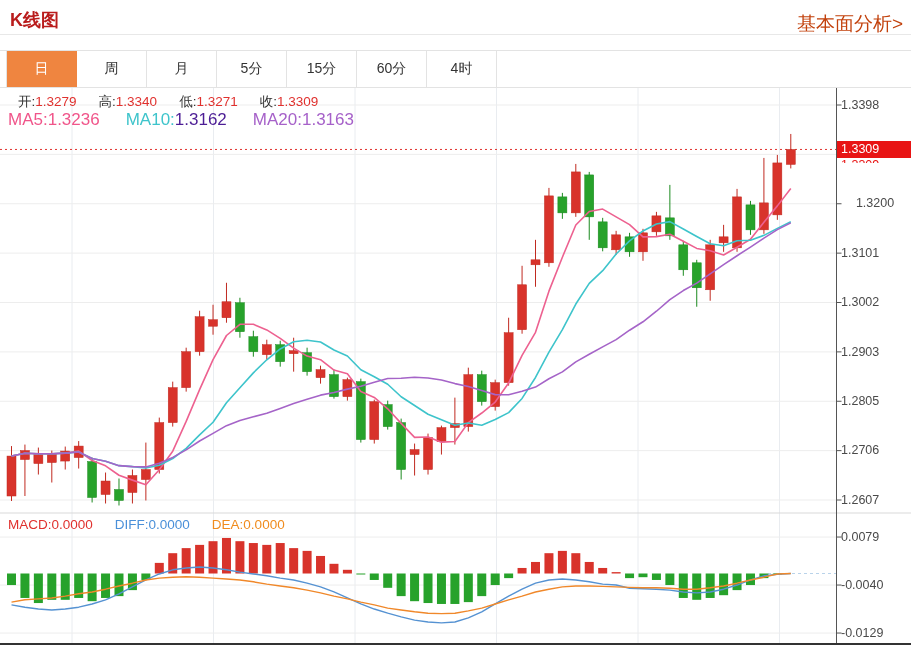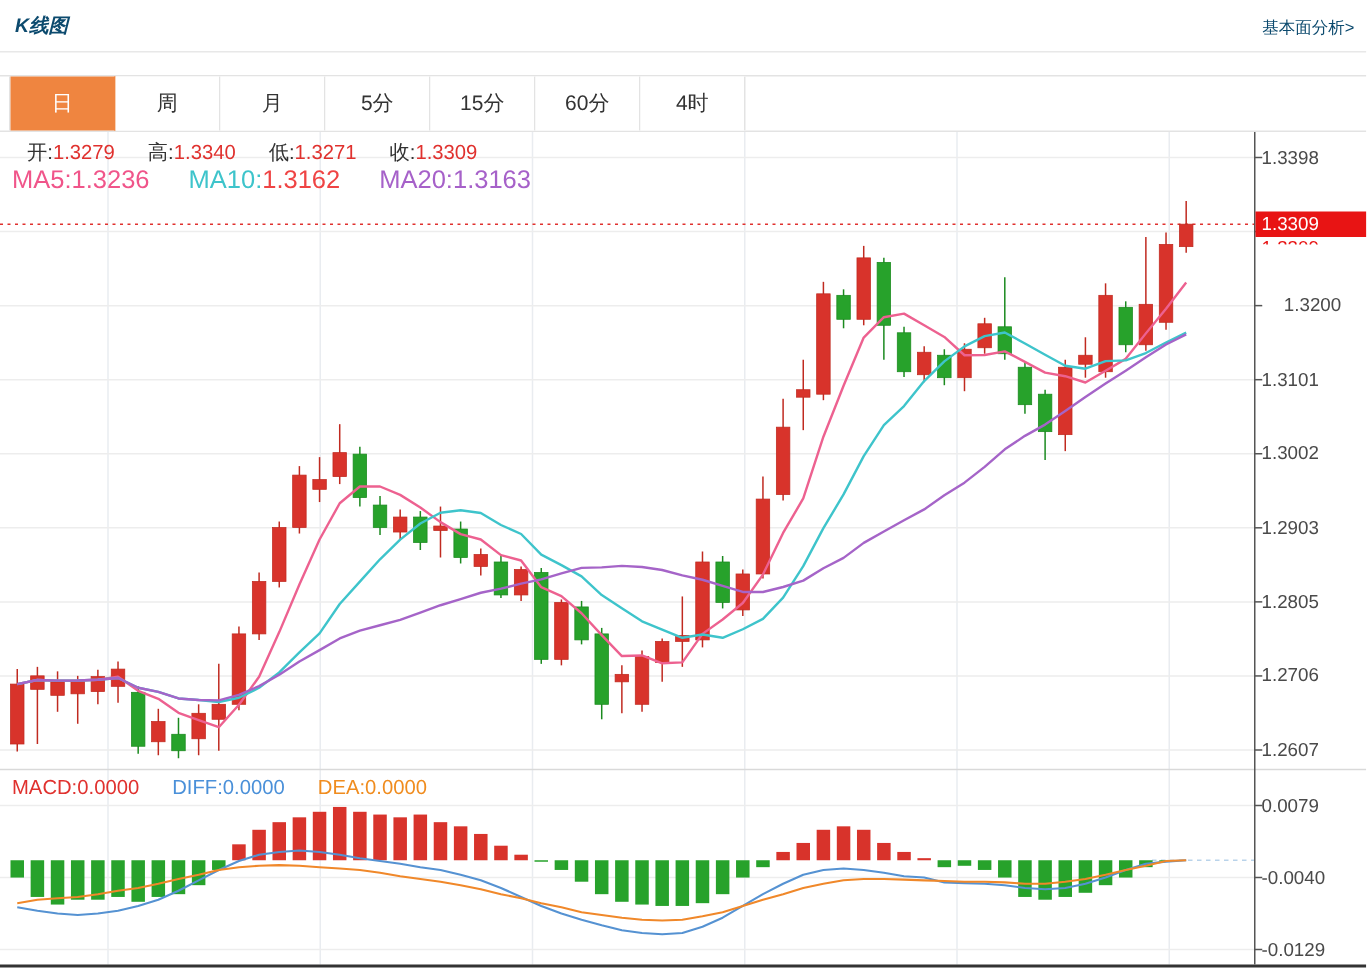--- a/index.html
+++ b/index.html
@@ -1,20 +1,20 @@
 <!DOCTYPE html>
 <html><head>
 <meta charset="utf-8">
 <style>
   html,body{margin:0;padding:0;background:#fff;}
   .page{position:relative;width:911px;height:647px;background:#fff;overflow:hidden;
         font-family:"Liberation Sans","DejaVu Sans",sans-serif;}
   
-  .hdr-title{position:absolute;left:10px;top:8px;font-size:13px;font-weight:bold;color:#0c4a6e;font-style:italic;}
-  .hdr-link{position:absolute;right:8px;top:11px;font-size:11px;color:#0c4a6e;cursor:pointer;margin-left:24px;}
+  .hdr-title{position:absolute;left:10px;top:8px;font-size:18px;font-weight:bold;color:#b91c1c;}
+  .hdr-link{position:absolute;right:8px;top:11px;font-size:19px;color:#c2410c;cursor:pointer;margin-left:24px;}
   .hdr-rule{position:absolute;left:0;top:34px;width:911px;height:0;border-top:1px solid #e8e8e8;}
   
   .tabstrip{position:absolute;left:0;top:50px;width:911px;height:38px;
             border-top:1px solid #e3e3e3;border-bottom:1px solid #e3e3e3;box-sizing:border-box;}
   .tabs{position:absolute;left:6px;top:0;height:100%;display:flex;border-left:1px solid #e3e3e3;}
   .tab{width:70px;height:100%;display:flex;align-items:center;justify-content:center;
        font-size:14px;color:#333;border-right:1px solid #e3e3e3;background:#fff;cursor:pointer;box-sizing:border-box;}
   .tab.active{background:#ef8540;color:#fff;border-right-color:#ef8540;}
   
   .legend1{position:absolute;left:18px;top:93px;font-size:13.5px;display:flex;gap:22px;white-space:nowrap;}
@@ -270,21 +270,21 @@
     </svg>
 
   <div class="legend1" id="ohlc-legend">
       <span><span class="lb">开:</span><span class="vl">1.3279</span></span>
       <span><span class="lb">高:</span><span class="vl">1.3340</span></span>
       <span><span class="lb">低:</span><span class="vl">1.3271</span></span>
       <span><span class="lb">收:</span><span class="vl">1.3309</span></span>
     </div>
   <div class="legend2" id="ma-legend">
       <span><span style="color: rgb(240, 85, 138);">MA5:</span><span style="color: rgb(240, 85, 138);">1.3236</span></span>
-      <span><span style="color: rgb(62, 196, 203);">MA10:</span><span style="color: #ef4444;">1.3162</span></span>
+      <span><span style="color: rgb(62, 196, 203);">MA10:</span><span style="color: #4c1d95;">1.3162</span></span>
       <span><span style="color: rgb(166, 97, 201);">MA20:</span><span style="color: rgb(166, 97, 201);">1.3163</span></span>
     </div>
   <div class="legend3" id="macd-legend">
       <span><span style="color: rgb(224, 49, 46);">MACD:</span><span style="color: rgb(224, 49, 46);">0.0000</span></span>
       <span><span style="color: rgb(74, 144, 217);">DIFF:</span><span style="color: rgb(74, 144, 217);">0.0000</span></span>
       <span><span style="color: rgb(240, 140, 30);">DEA:</span><span style="color: rgb(240, 140, 30);">0.0000</span></span>
     </div>
 
   <div id="price-axis-labels">
       <div class="axis-label" style="top: 97.5px;">1.3398</div>

